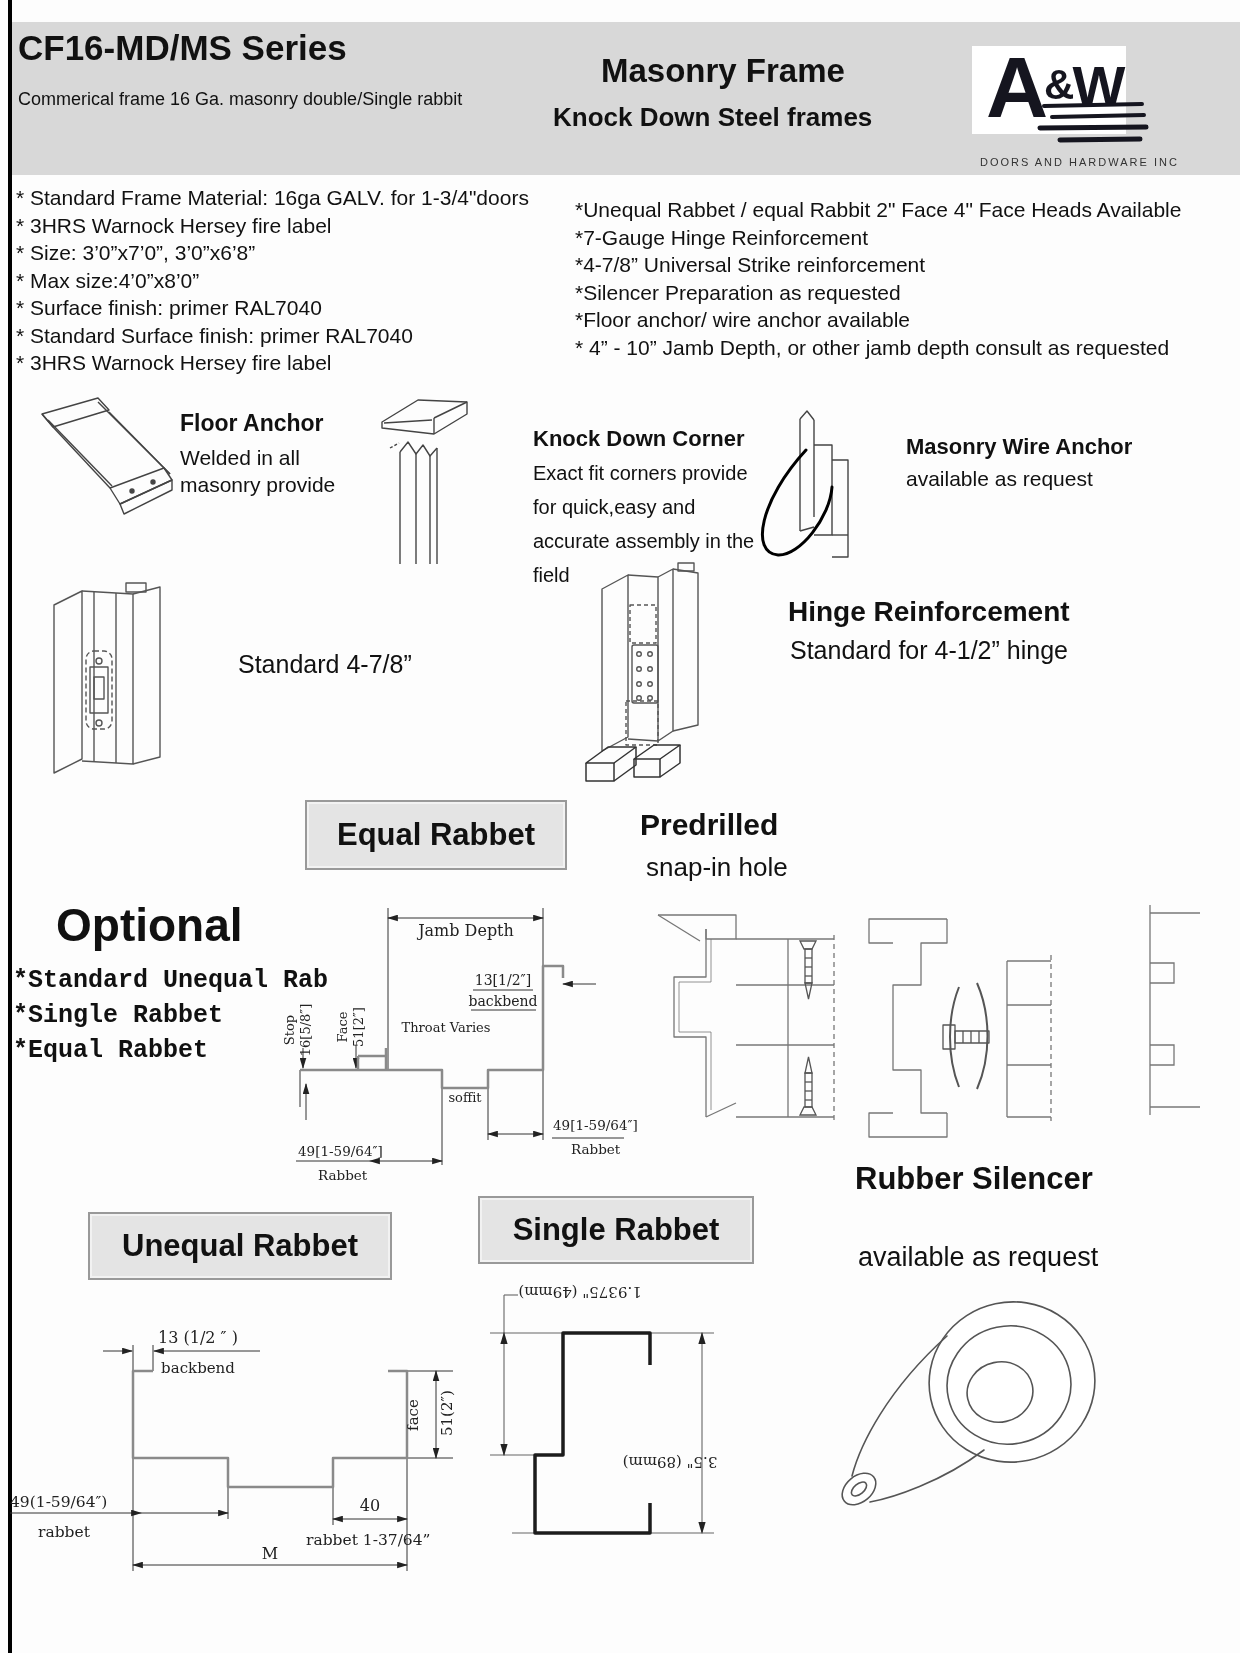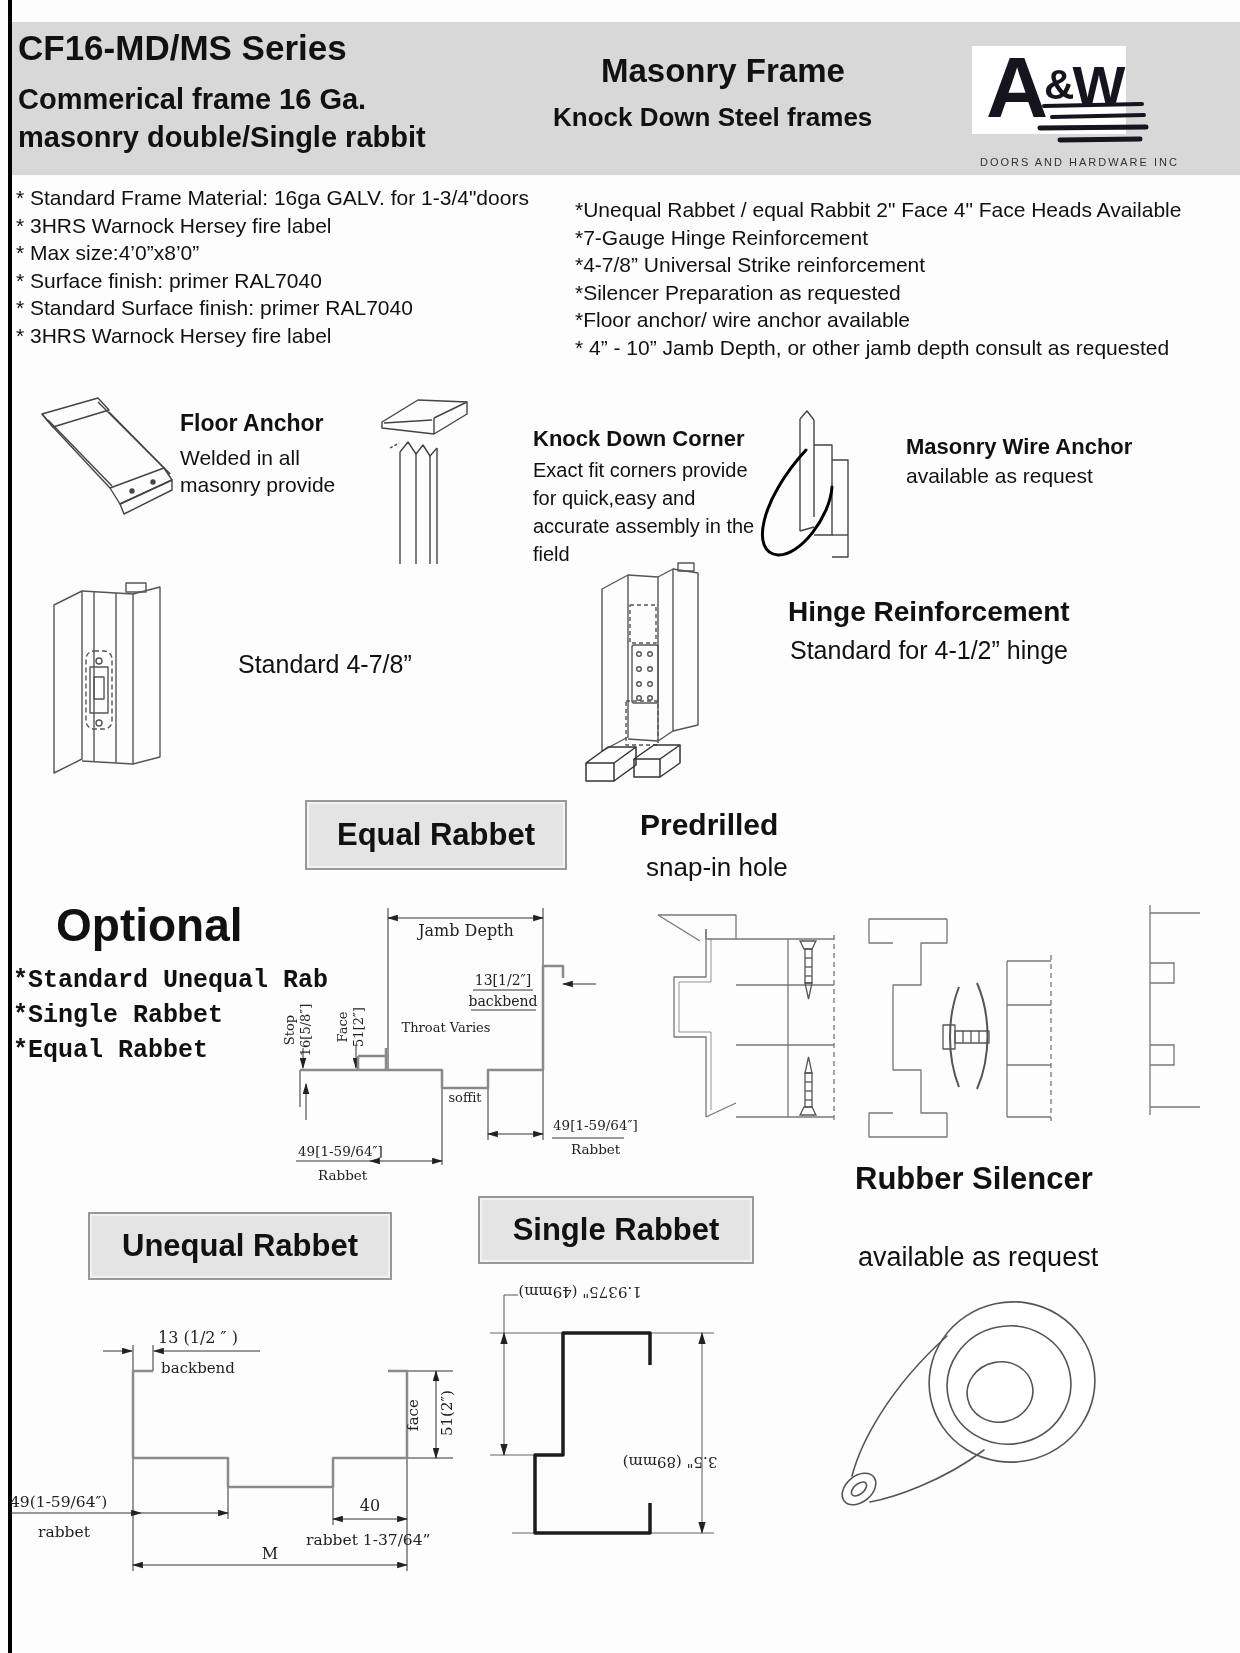--- a/index.html
+++ b/index.html
@@ -2,33 +2,33 @@
 <html><head>
 <meta charset="utf-8">
 <style>
   html,body{margin:0;padding:0;background:#888;}
   .page{position:relative;width:1240px;height:1653px;background:#fdfdfd;
         font-family:"Liberation Sans",sans-serif;color:#111;overflow:hidden;}
   .abs{position:absolute;}
   .rule-left{left:8px;top:0;width:4px;height:1653px;background:#000;}
   .band{left:12px;top:22px;width:1228px;height:153px;background:#d8d8d8;}
   .series-title{left:18px;top:28px;font-size:35px;font-weight:bold;}
-  .series-sub{left:18px;top:80px;width:470px;font-size:29px;font-weight:bold;line-height:38px;}
+  .series-sub{left:18px;top:80px;width:470px;font-size:18px;font-weight:normal;line-height:38px;}
   .prod-title{left:553px;top:52px;font-size:33px;font-weight:bold;margin-left:48px;}
   .prod-sub{left:553px;top:102px;font-size:26px;font-weight:bold;}
   .logo{left:972px;top:44px;width:176px;height:128px;}
   .logo-white{position:absolute;left:0;top:2px;width:154px;height:88px;background:#fff;}
   .logo-mark{position:absolute;left:14px;top:0px;color:#15151f;font-weight:bold;white-space:nowrap;}
   .logo-a{font-size:86px;line-height:86px;display:inline-block;}
   .logo-amp{font-size:42px;display:inline-block;vertical-align:18px;margin-left:-4px;}
   .logo-w{font-size:56px;display:inline-block;vertical-align:12px;margin-left:-2px;}
   .logo-caption{position:absolute;left:8px;top:112px;font-size:11px;letter-spacing:2px;color:#333;white-space:nowrap;}
   .spec{font-size:21px;line-height:27.5px;white-space:nowrap;}
   .feat-title{font-weight:bold;font-size:22px;white-space:nowrap;}
-  .feat-desc{font-size:20px;line-height:28px;}
+  .feat-desc{font-size:20px;line-height:34px;}
   .big-title{font-weight:bold;font-size:28px;white-space:nowrap;}
   .big-desc{font-size:25px;white-space:nowrap;}
   .hdr-box{background:#e4e4e4;border:2px solid #999;box-shadow:inset 0 0 0 2px #f2f2f2;
            display:flex;align-items:center;justify-content:center;
            font-weight:bold;font-size:31px;text-align:center;}
   .opt-title{font-size:46px;font-weight:bold;padding-left:43px;}
   .opt-item{font-size:25px;font-weight:bold;white-space:nowrap;font-family:Liberation Mono, monospace;}
   svg{display:block;overflow:visible;}
   svg text{font-family:"DejaVu Serif","Liberation Serif",serif;fill:#222;}
 </style>
@@ -65,20 +65,21 @@
         <line x1="10" y1="28" x2="116" y2="27" stroke-width="5"></line>
         <line x1="30" y1="40" x2="110" y2="39" stroke-width="5"></line>
       </g>
     </svg>
     <div class="logo-caption">DOORS AND HARDWARE  INC</div>
   </div>
 
   <div class="abs" style="left:16px;top:184px">
     <div class="spec">* Standard Frame Material: 16ga GALV. for 1-3/4"doors</div>
     <div class="spec">* 3HRS Warnock Hersey fire label</div>
+    <div class="spec">* Size: 3’0”x7’0”, 3’0”x6’8”</div>
     <div class="spec">* Max size:4’0”x8’0”</div>
     <div class="spec">* Surface finish: primer RAL7040</div>
     <div class="spec">* Standard Surface finish: primer RAL7040</div>
     <div class="spec">* 3HRS Warnock Hersey fire label</div>
   </div>
   <div class="abs" style="left:575px;top:196px">
     <div class="spec">*Unequal Rabbet / equal Rabbit 2" Face 4" Face Heads Available</div>
     <div class="spec">*7-Gauge Hinge Reinforcement</div>
     <div class="spec">*4-7/8” Universal Strike reinforcement</div>
     <div class="spec">*Silencer Preparation as requested</div>

